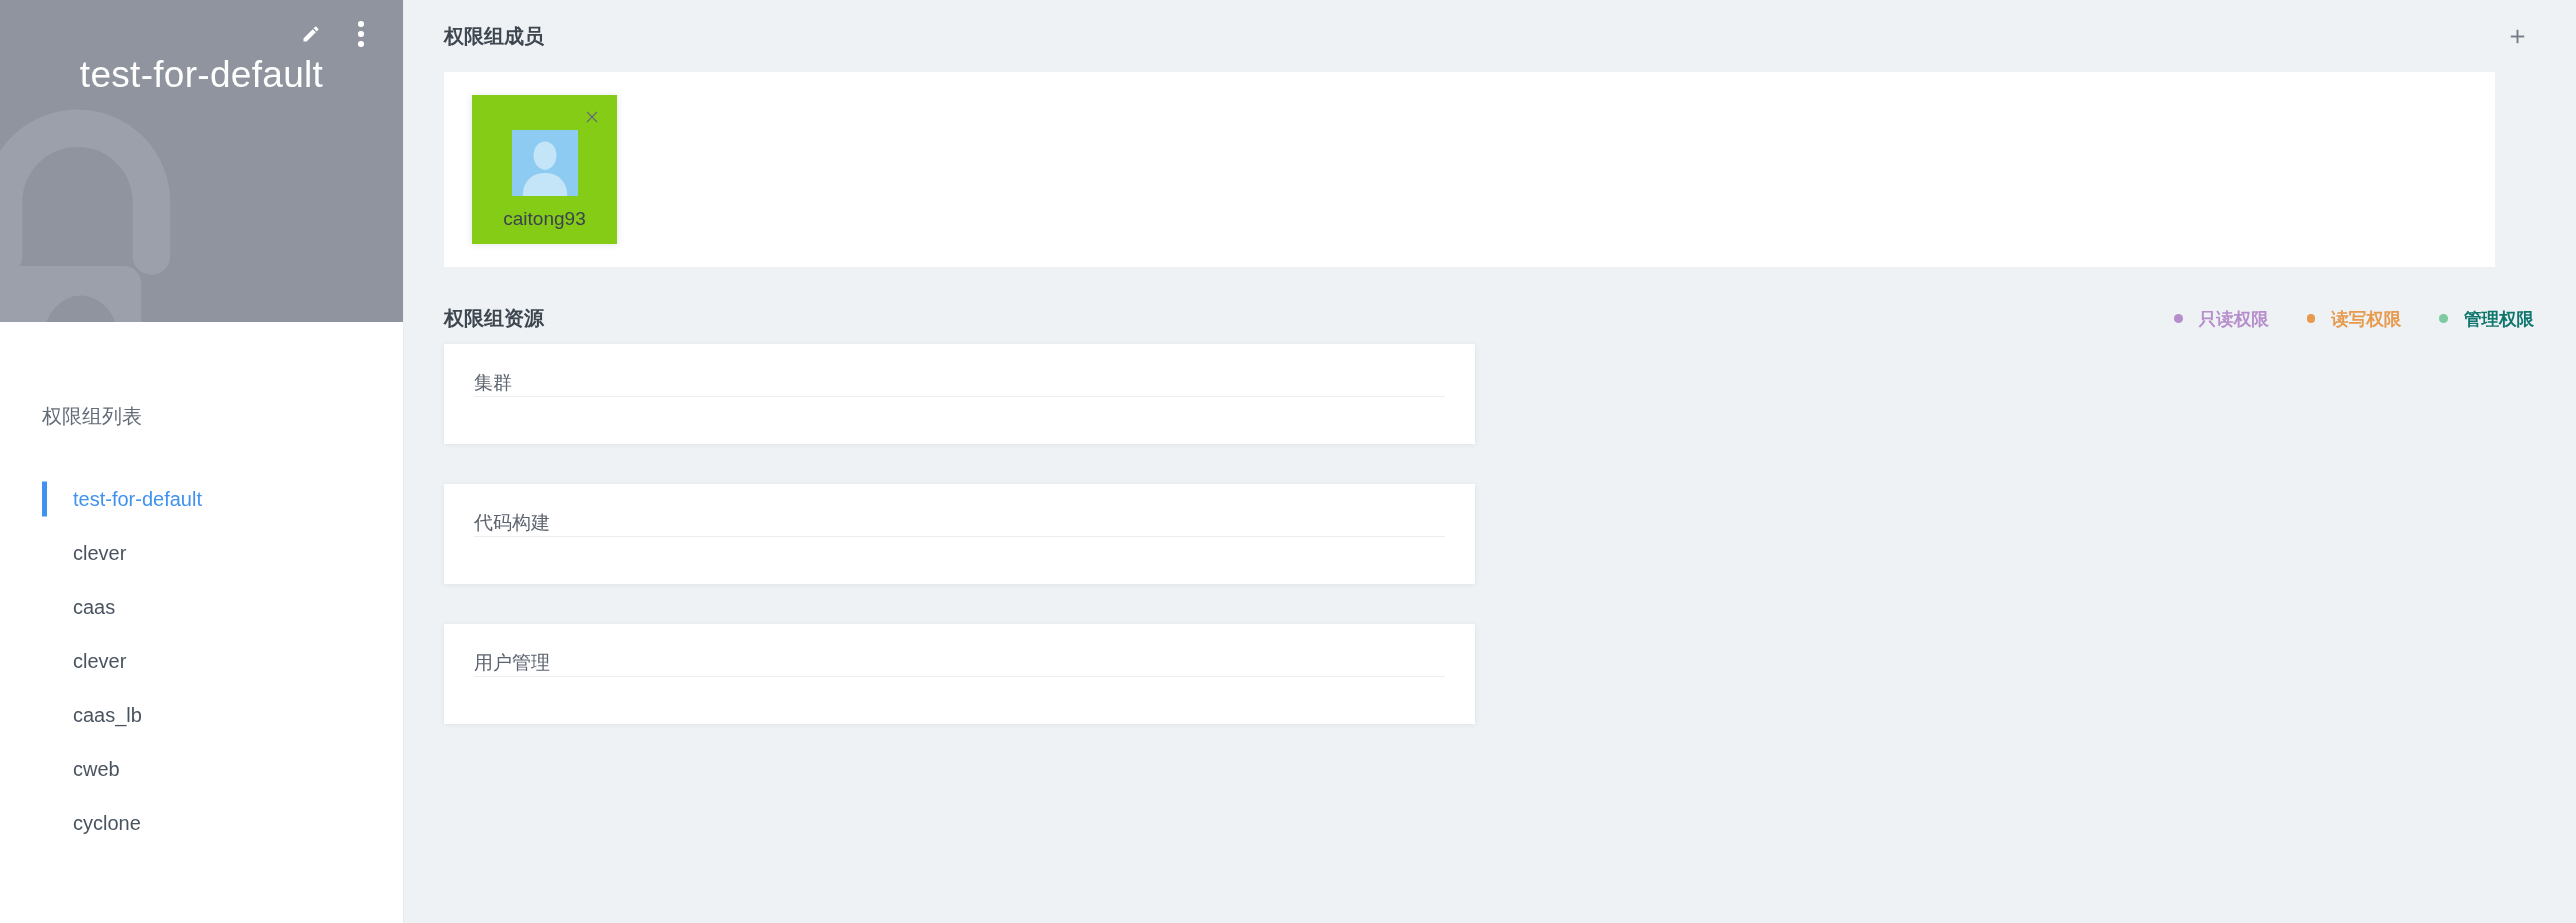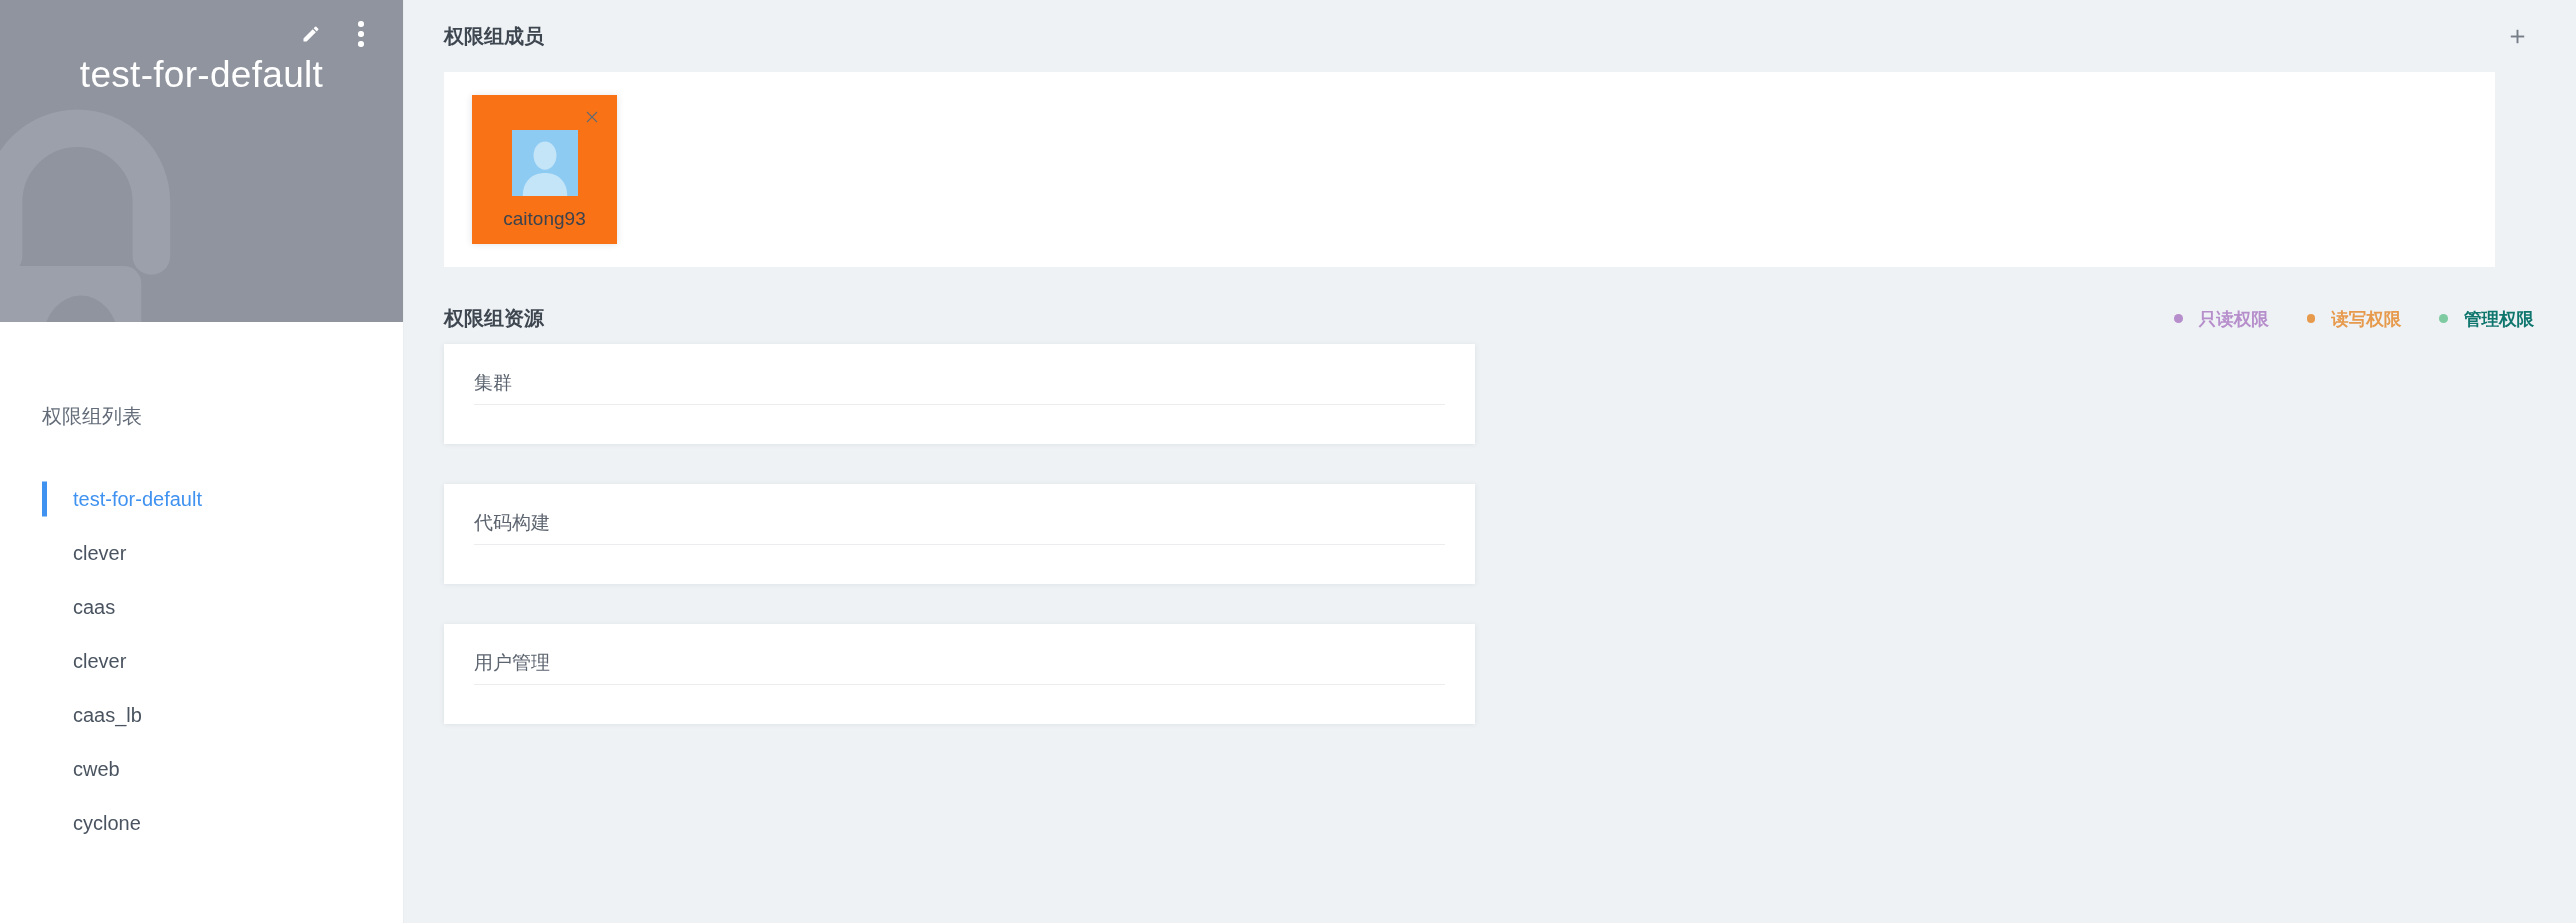--- a/index.html
+++ b/index.html
@@ -158,21 +158,21 @@
   .members-panel {
     margin: 0 81px 0 40px;
     background: #ffffff;
     height: 195px;
     padding: 23px 0 0 28px;
   }
   .member-card {
     position: relative;
     width: 145px;
     height: 149px;
-    background: #f97316;
+    background: #84cc16;
     box-shadow: 0 1.3px 6.7px rgba(50, 60, 80, 0.16);
     display: flex;
     flex-direction: column;
     align-items: center;
     padding-top: 35px;
   }
   .member-close {
     position: absolute;
     top: 10.8px;
     right: 13.5px;
@@ -228,21 +228,21 @@
   .res-card {
     width: 1031px;
     height: 100px;
     background: #ffffff;
     box-shadow: 0 1.3px 5.4px rgba(60, 72, 88, 0.10);
     padding: 25.6px 30px 0 30px;
   }
   .res-card-title {
     font-size: 19px;
     color: #5c646f;
-    padding-bottom: 8px;
+    padding-bottom: 0;
     border-bottom: 0.7px solid #ededf0;
   }
 </style>
 </head>
 <body>
 
 <div class="app">
 
   <aside class="sidebar">
 

